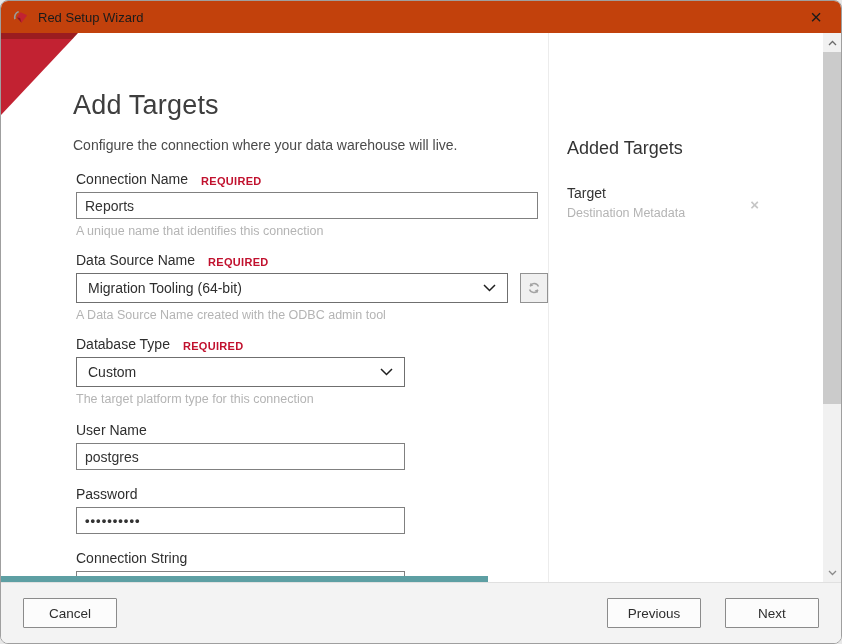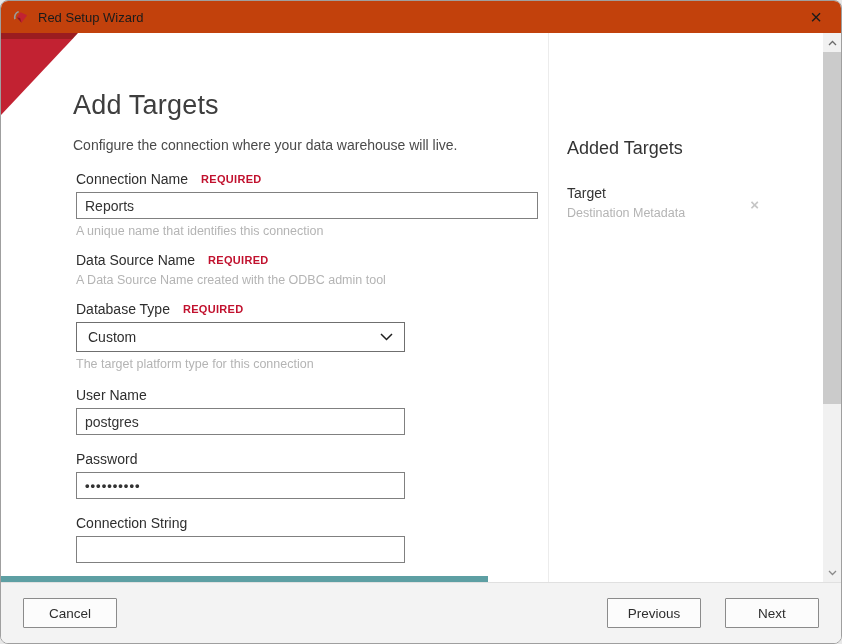--- a/index.html
+++ b/index.html
@@ -14,21 +14,21 @@
 
   
   .body { position:relative; flex:1 1 auto; background:#fff; overflow:hidden; }
   .corner { position:absolute; top:0; left:0; }
 
   .content { position:absolute; left:0; top:0; width:547px; padding-left:72px; }
   .page-title { margin-top:57px; font-size:27px; font-weight:400; color:#3e3e3e; letter-spacing:.2px; }
   .subtitle { margin-top:16px; font-size:14px; color:#4a4a4a; }
 
   .field { margin-top:14px; margin-left:3px; }
-  .label-row { display:flex; align-items:center; }
+  .label-row { display:flex; align-items:flex-end; }
   .field-label { font-size:14px; color:#2e2e2e; }
   .required { margin-left:13px; font-size:11px; font-weight:700; color:#c1112e; letter-spacing:.3px; }
   .text-input { display:block; margin-top:5px; height:27px; border:1px solid #808080; background:#fff; padding:0 8px; font-size:14px; color:#333; font-family:inherit; }
   .password-input { font-weight:700; letter-spacing:1px; font-size:13px; }
   .helper { margin-top:5px; font-size:12.5px; color:#b4b4b4; }
   .w-lg { width:462px; }
   .w-md { width:329px; }
 
   .select-row { display:flex; align-items:center; margin-top:5px; }
   .select { height:30px; border:1px solid #6f6f6f; background:#fff; display:flex; align-items:center; justify-content:space-between; padding:0 11px; font-size:14px; color:#2e2e2e; cursor:default; }
@@ -89,20 +89,36 @@
           <span class="required">REQUIRED</span>
         </div>
         <input type="text" class="text-input w-lg" value="Reports" style="">
         <div class="helper">A unique name that identifies this connection</div>
       </div>
 
       <div class="field">
         <div class="label-row">
           <span class="field-label">Data Source Name</span>
           <span class="required">REQUIRED</span>
+        </div>
+        <div class="select-row">
+          <div class="select w-lg">
+            <span>Migration Tooling (64-bit)</span>
+            <svg width="13" height="8" viewBox="0 0 13 8">
+              <path d="M1 1 L6.5 6.5 L12 1" stroke="#1f1f1f" stroke-width="1.5" fill="none"></path>
+            </svg>
+          </div>
+          <button class="refresh-btn">
+            <svg width="14" height="14" viewBox="0 0 16 16">
+              <path d="M13.1 6.2 A5.4 5.4 0 0 0 3.4 5.6" fill="none" stroke="#a3a3a3" stroke-width="1.7"></path>
+              <path d="M2.9 9.8 A5.4 5.4 0 0 0 12.6 10.4" fill="none" stroke="#a3a3a3" stroke-width="1.7"></path>
+              <path fill="#a3a3a3" d="M3.8 2.4 L3.4 6.6 L7.2 5.2 Z"></path>
+              <path fill="#a3a3a3" d="M12.2 13.6 L12.6 9.4 L8.8 10.8 Z"></path>
+            </svg>
+          </button>
         </div>
         <div class="helper">A Data Source Name created with the ODBC admin tool</div>
       </div>
 
       <div class="field">
         <div class="label-row">
           <span class="field-label">Database Type</span>
           <span class="required">REQUIRED</span>
         </div>
         <div class="select-row">

